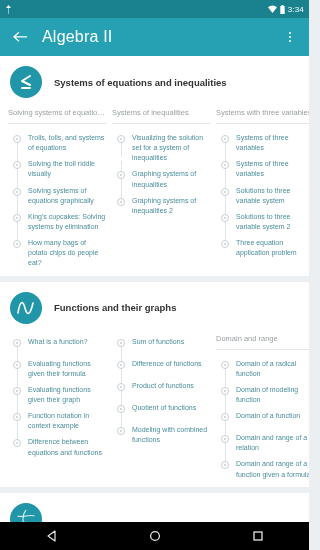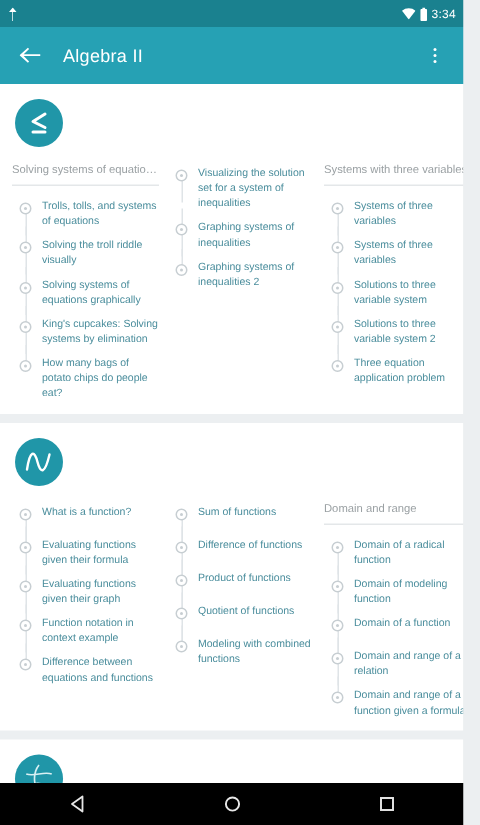--- a/index.html
+++ b/index.html
@@ -23,21 +23,21 @@
   .sb-clock { font-size: 8px; letter-spacing: .2px; }
   .ico { display: inline-block; line-height: 0; }
 
   
   .appbar {
     height: 38px; background: #26a1b4; color: #ffffff;
     display: flex; align-items: center; padding: 0 10px;
     flex: 0 0 38px;
   }
   .appbar .back { width: 20px; height: 20px; display: flex; align-items: center; justify-content: center; cursor: pointer; }
-  .appbar .title { font-size: 12px; margin-left: 12px; letter-spacing: .2px; flex: 1; }
+  .appbar .title { font-size: 16px; margin-left: 12px; letter-spacing: .2px; flex: 1; }
   .appbar .overflow {
     width: 18px; height: 20px; display: flex; flex-direction: column;
     align-items: center; justify-content: center; gap: 2px; cursor: pointer;
   }
   .appbar .overflow i { display: block; width: 2px; height: 2px; border-radius: 50%; background: #ffffff; }
 
   
   .content { flex: 1; overflow: hidden; background: #eceff1; position: relative; }
 
   .section { background: #ffffff; margin-bottom: 6px; padding-bottom: 4px; }
@@ -134,20 +134,21 @@
   <div class="content">
 
     <div class="section">
       <div class="section-head">
         <div class="sec-icon">
           <svg width="18" height="18" viewBox="0 0 18 18">
             <path d="M13 3 L5 8 L13 12" stroke="#ffffff" stroke-width="2" fill="none" stroke-linecap="round" stroke-linejoin="round"></path>
             <line x1="5" y1="15" x2="13" y2="15" stroke="#ffffff" stroke-width="2" stroke-linecap="round"></line>
           </svg>
         </div>
+        <div class="sec-title">Systems of equations and inequalities</div>
       </div>
       <div class="columns">
         <div class="col">
           <div class="col-head">Solving systems of equations fo...</div>
           <div class="items">
             <div class="item">
                 <div class="dot-wrap">
                   <div class="rail"></div>
                   <div class="dot"></div>
                 </div>
@@ -177,20 +178,21 @@
             <div class="item">
                 <div class="dot-wrap">
                   <div class="rail"></div>
                   <div class="dot"></div>
                 </div>
                 <div class="label">How many bags of potato chips do people eat?</div>
               </div>
           </div>
         </div>
         <div class="col">
+          <div class="col-head">Systems of inequalities</div>
           <div class="items">
             <div class="item">
                 <div class="dot-wrap">
                   <div class="rail"></div>
                   <div class="dot"></div>
                 </div>
                 <div class="label">Visualizing the solution set for a system of inequalities</div>
               </div>
             <div class="item">
                 <div class="dot-wrap">
@@ -251,20 +253,21 @@
       </div>
     </div>
 
     <div class="section">
       <div class="section-head">
         <div class="sec-icon">
           <svg width="20" height="18" viewBox="0 0 20 18">
             <path d="M2 14 C4 1, 7 1, 9 9 C11 17, 14 17, 17 4" stroke="#ffffff" stroke-width="1.6" fill="none" stroke-linecap="round"></path>
           </svg>
         </div>
+        <div class="sec-title">Functions and their graphs</div>
       </div>
       <div class="columns">
         <div class="col">
           <div class="items">
             <div class="item">
                 <div class="dot-wrap">
                   <div class="rail"></div>
                   <div class="dot"></div>
                 </div>
                 <div class="label">What is a function?</div>

